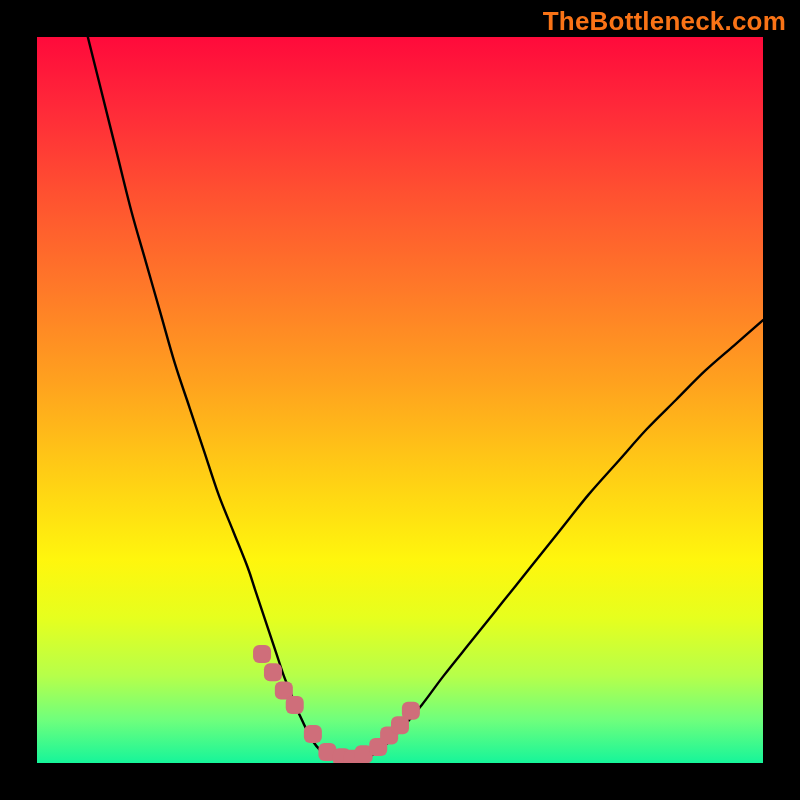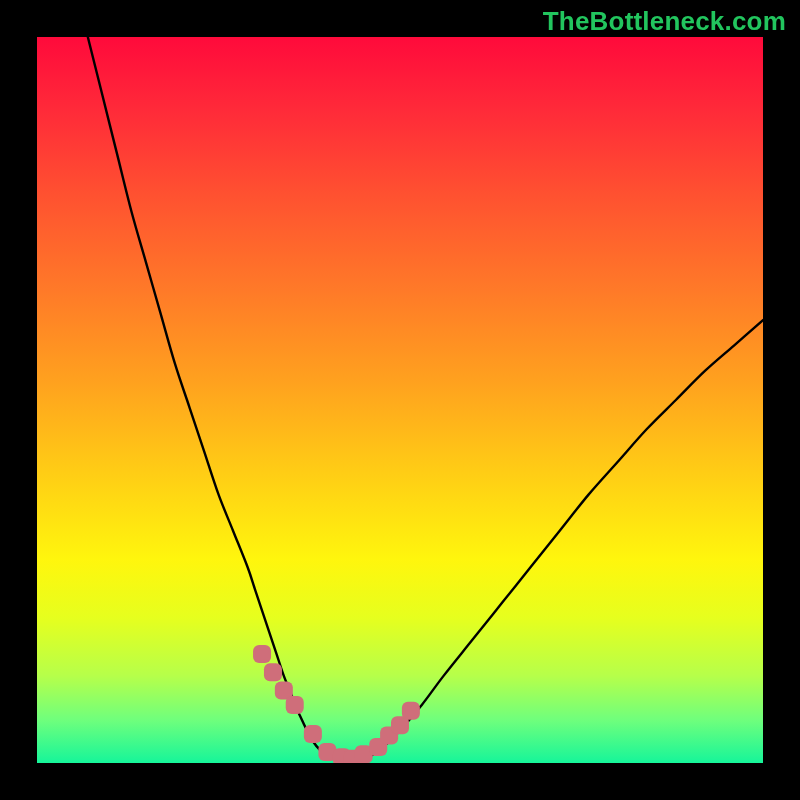--- a/index.html
+++ b/index.html
@@ -26,21 +26,21 @@
     height: 726px;
     overflow: hidden;
   }
   .watermark {
     position: absolute;
     top: 6px;
     right: 14px;
     font-family: Arial, Helvetica, sans-serif;
     font-size: 26px;
     font-weight: 600;
-    color: #22c55e;
+    color: #f97316;
     letter-spacing: 0.2px;
   }
 </style>
 </head>
 <body>
 
 <div class="frame">
   <div class="plot">
     <svg id="chart-svg" width="726" height="726" viewBox="0 0 726 726" preserveAspectRatio="none">
       <defs>

